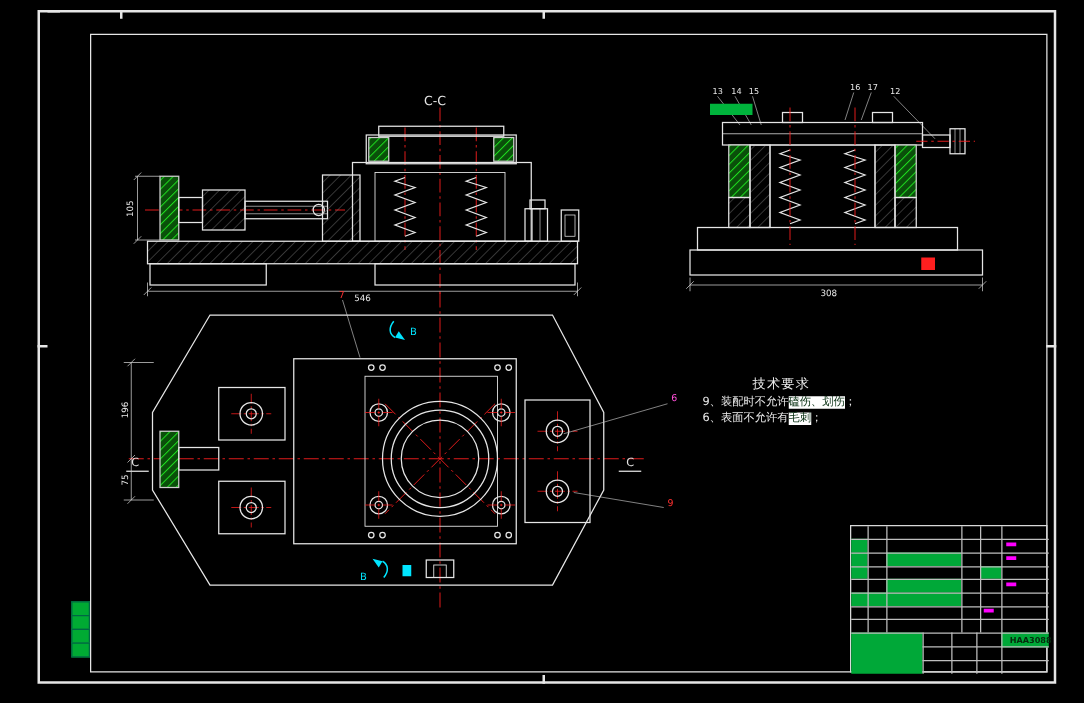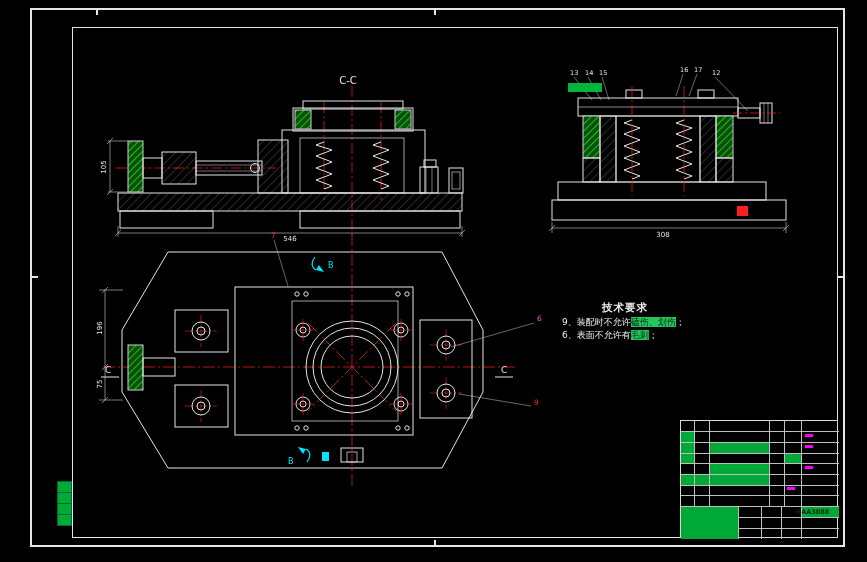--- a/index.html
+++ b/index.html
@@ -5,22 +5,22 @@
   html,body{margin:0;padding:0;background:#000;}
   .canvas{position:relative;width:867px;height:562px;background:#000;overflow:hidden;
           font-family:"DejaVu Sans","Liberation Sans",sans-serif;}
   .abs{position:absolute;}
   .border-outer{left:30px;top:8px;width:815px;height:539px;border:2px solid #e6e6e6;box-sizing:border-box;}
   .border-inner{left:72px;top:27px;width:766px;height:511px;border:1px solid #e6e6e6;box-sizing:border-box;}
   .tick{background:#e6e6e6;}
   svg{position:absolute;overflow:visible;}
   svg text{font-family:"DejaVu Sans","Liberation Sans",sans-serif;}
   .techreq{left:562px;top:301px;width:248px;color:#ededed;font-size:9px;line-height:13px;}
-  .techreq .tr-title{margin:0 0 2px 40px;font-size:10.5px;letter-spacing:1px;font-weight:bold;}
-  .hl{background:#22c55e;color:#062e10;}
+  .techreq .tr-title{margin:0 0 2px 40px;font-size:10.5px;letter-spacing:1px;}
+  .hl{background:#ffffff;color:#062e10;}
   .titleblock{left:680px;top:420px;width:158px;height:118px;border:1px solid #d9d9d9;box-sizing:border-box;}
   .tb-line{position:absolute;background:#bfbfbf;}
   .tb-green{position:absolute;background:#00a838;}
   .tb-mag{position:absolute;background:#ff00ff;}
   .tb-no{position:absolute;font-size:6.5px;color:#06290e;text-align:center;line-height:12px;font-weight:bold;}
   .swatch{position:absolute;left:57px;width:13px;height:10px;background:#00aa33;border:1px solid #064;}
 </style>
 </head>
 <body>
 
@@ -285,21 +285,21 @@
 
     <div class="tb-green" style="left:0;top:10px;width:13px;height:11px;"></div>
     <div class="tb-green" style="left:0;top:21px;width:13px;height:11px;"></div>
     <div class="tb-green" style="left:0;top:32px;width:13px;height:10px;"></div>
     <div class="tb-green" style="left:28px;top:21px;width:60px;height:11px;"></div>
     <div class="tb-green" style="left:28px;top:42px;width:60px;height:11px;"></div>
     <div class="tb-green" style="left:0;top:53px;width:88px;height:11px;"></div>
     <div class="tb-green" style="left:103px;top:32px;width:17px;height:10px;"></div>
     <div class="tb-green" style="left:0;top:85px;width:57px;height:33px;"></div>
     <div class="tb-green" style="left:120px;top:85px;width:38px;height:12px;"></div>
-    <div class="tb-no" style="left:108px;top:85px;width:47px;height:12px;">HAA3088</div>
+    <div class="tb-no" style="left:120px;top:85px;width:47px;height:12px;">HAA3088</div>
 
     <div class="tb-mag" style="left:124px;top:13px;width:8px;height:3px;"></div>
     <div class="tb-mag" style="left:124px;top:24px;width:8px;height:3px;"></div>
     <div class="tb-mag" style="left:124px;top:45px;width:8px;height:3px;"></div>
     <div class="tb-mag" style="left:106px;top:66px;width:8px;height:3px;"></div>
 
     <div class="tb-line" style="left:0;top:10px;width:158px;height:1px;"></div>
     <div class="tb-line" style="left:0;top:21px;width:158px;height:1px;"></div>
     <div class="tb-line" style="left:0;top:32px;width:158px;height:1px;"></div>
     <div class="tb-line" style="left:0;top:42px;width:158px;height:1px;"></div>

